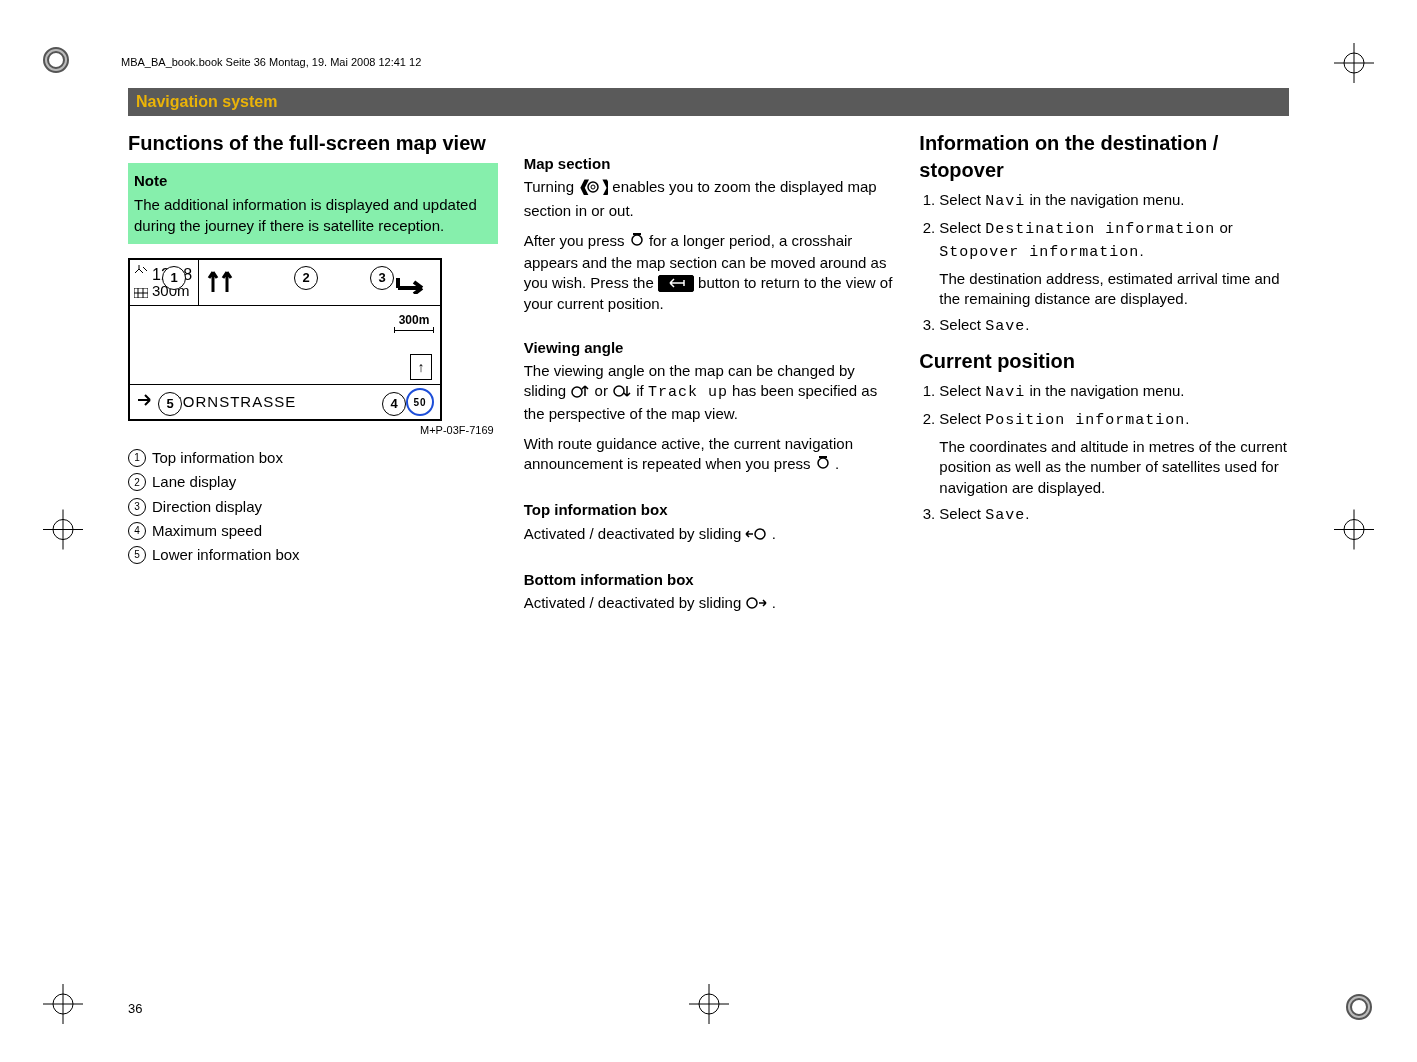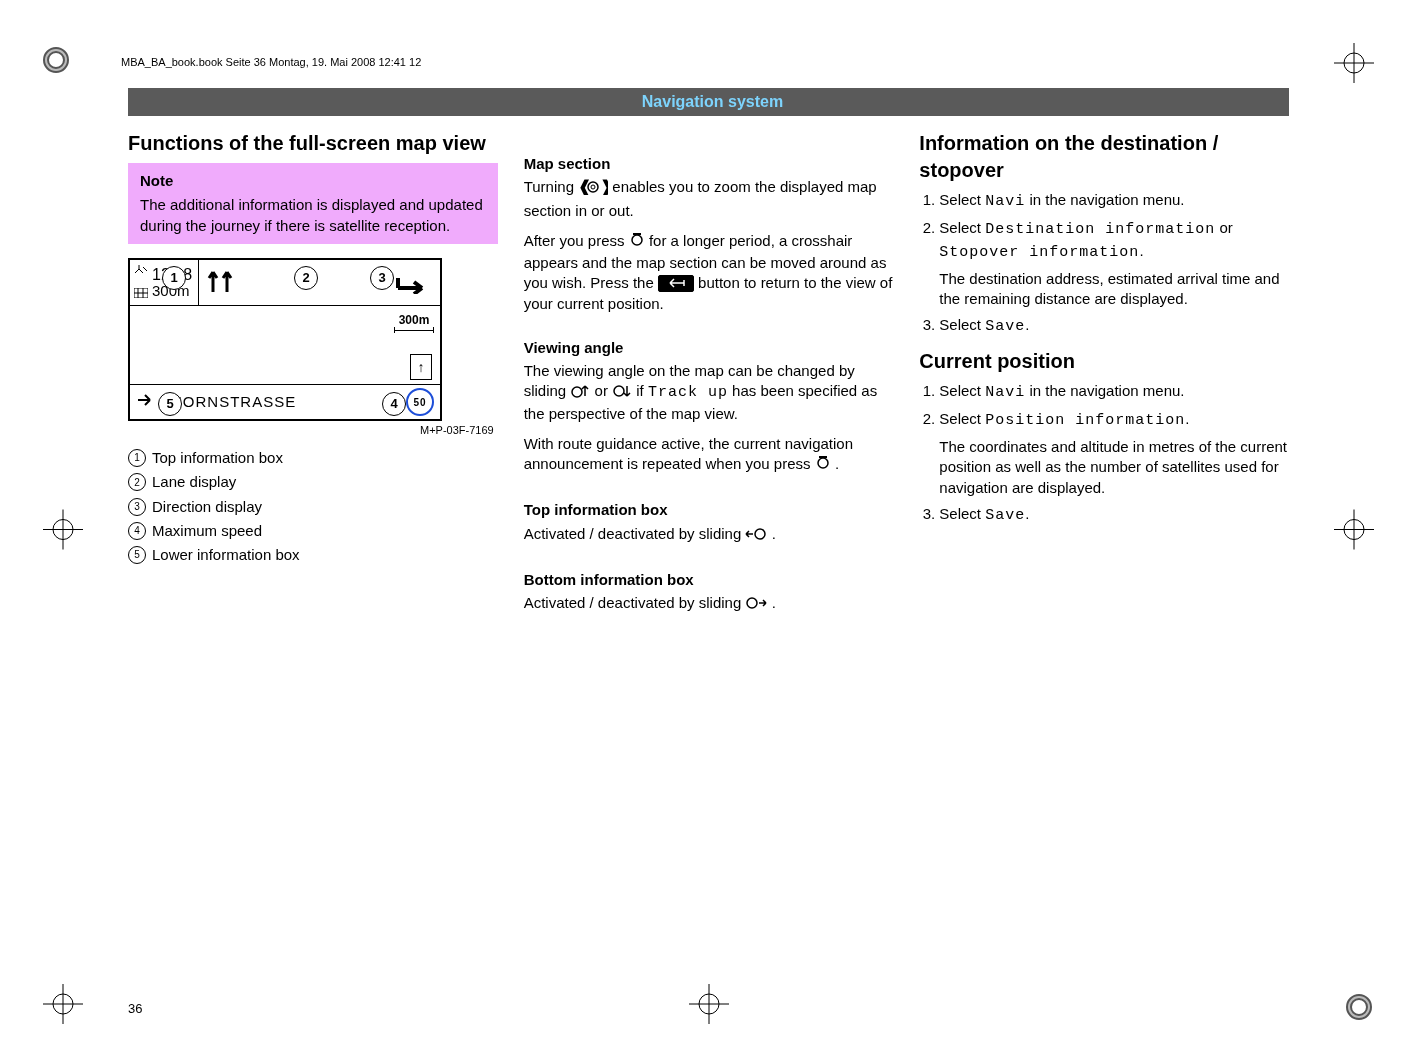--- a/index.html
+++ b/index.html
@@ -21,26 +21,25 @@
     font-size: 11px;
   }
 
   .title-bar {
     position: absolute;
     top: 88px;
     left: 128px;
     right: 128px;
     height: 28px;
     background: #5a5a5a;
-    color: #7dd3fc;
+    color: #eab308;
     font-weight: bold;
     padding-left: 8px;
     line-height: 28px;
     font-size: 16px;
-    text-align: center;
   }
 
   .content {
     position: absolute;
     top: 130px;
     left: 128px;
     right: 128px;
     display: flex;
     gap: 26px;
   }
@@ -55,22 +54,22 @@
     margin: 0 0 6px 0;
   }
   h3 {
     font-size: 15px;
     font-weight: bold;
     margin: 24px 0 3px 0;
   }
   p { margin: 0 0 10px 0; }
 
   .note-box {
-    background: #f0abfc;
-    padding: 8px 12px;
+    background: #86efac;
+    padding: 8px 6px;
     margin: 6px 0 14px 0;
   }
   .note-box .note-head { font-weight: bold; margin-bottom: 4px; }
 
   .map-fig {
     width: 310px;
     border: 2px solid #000;
     position: relative;
     background:#fff;
     margin-bottom: 2px;

